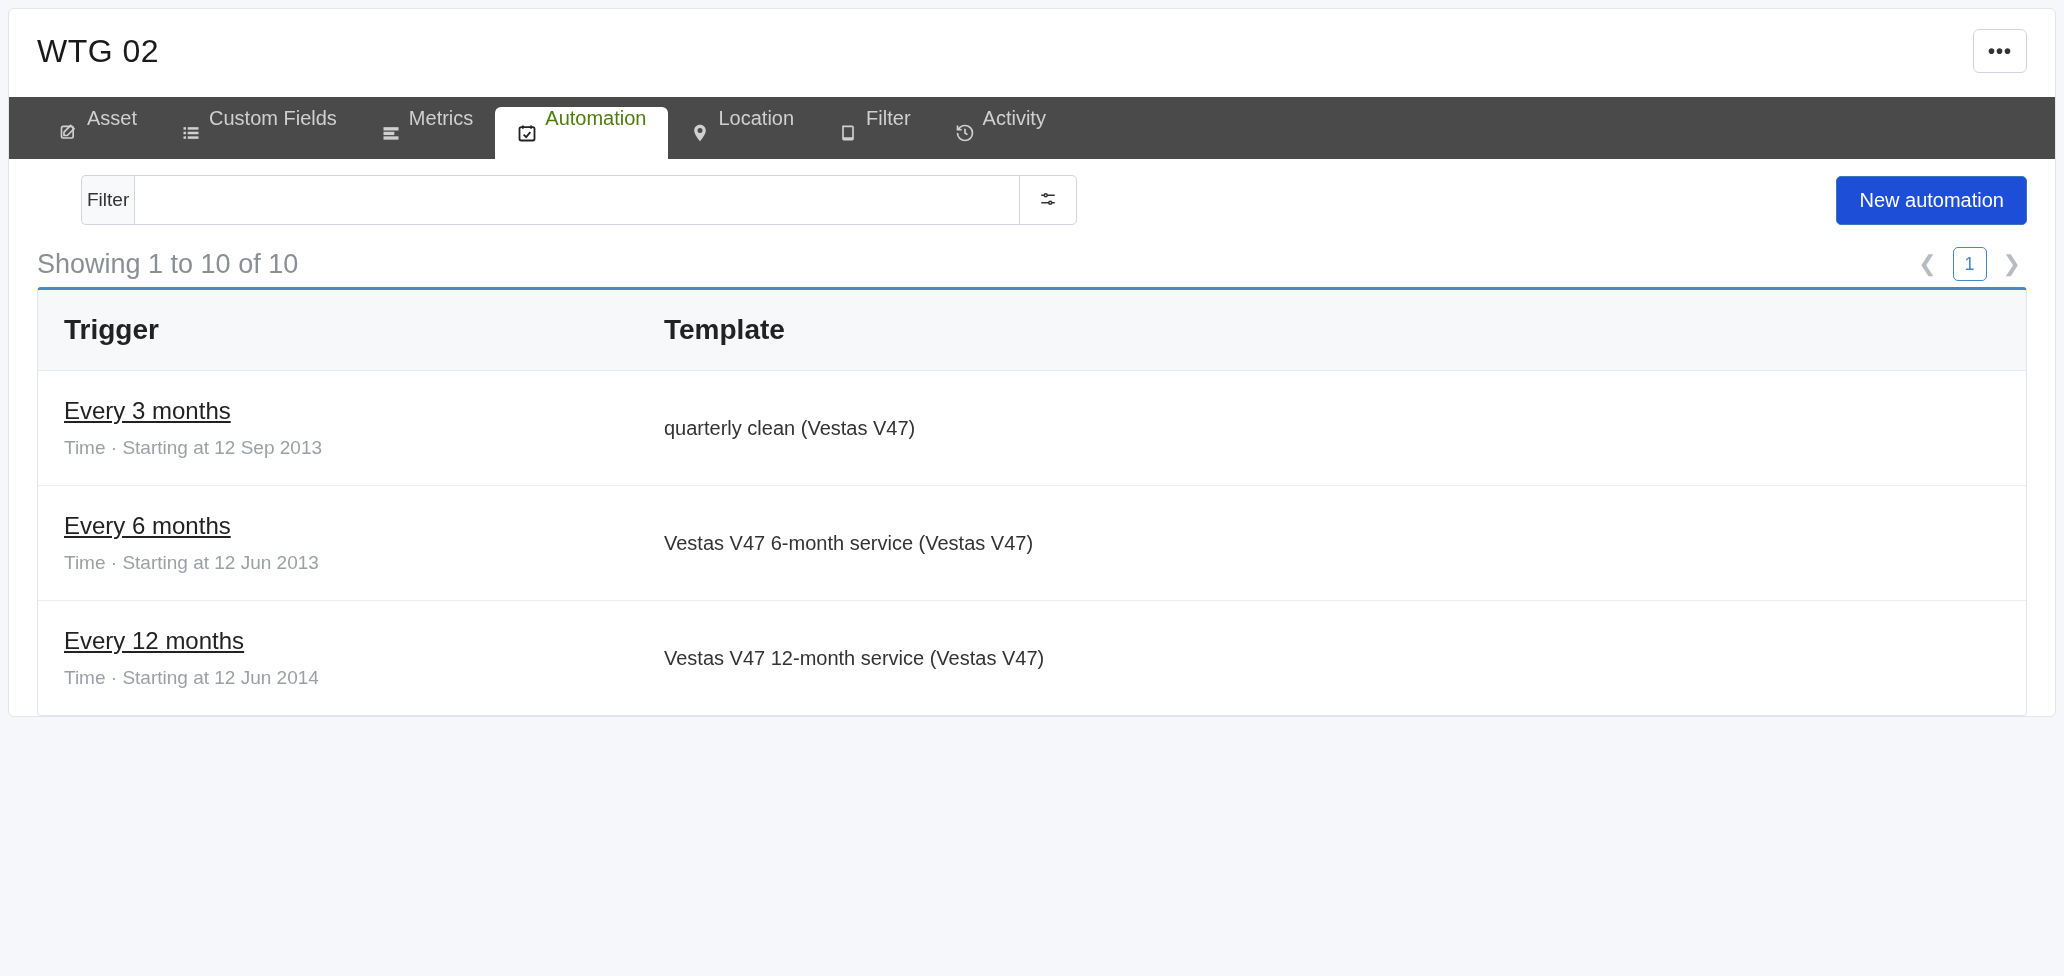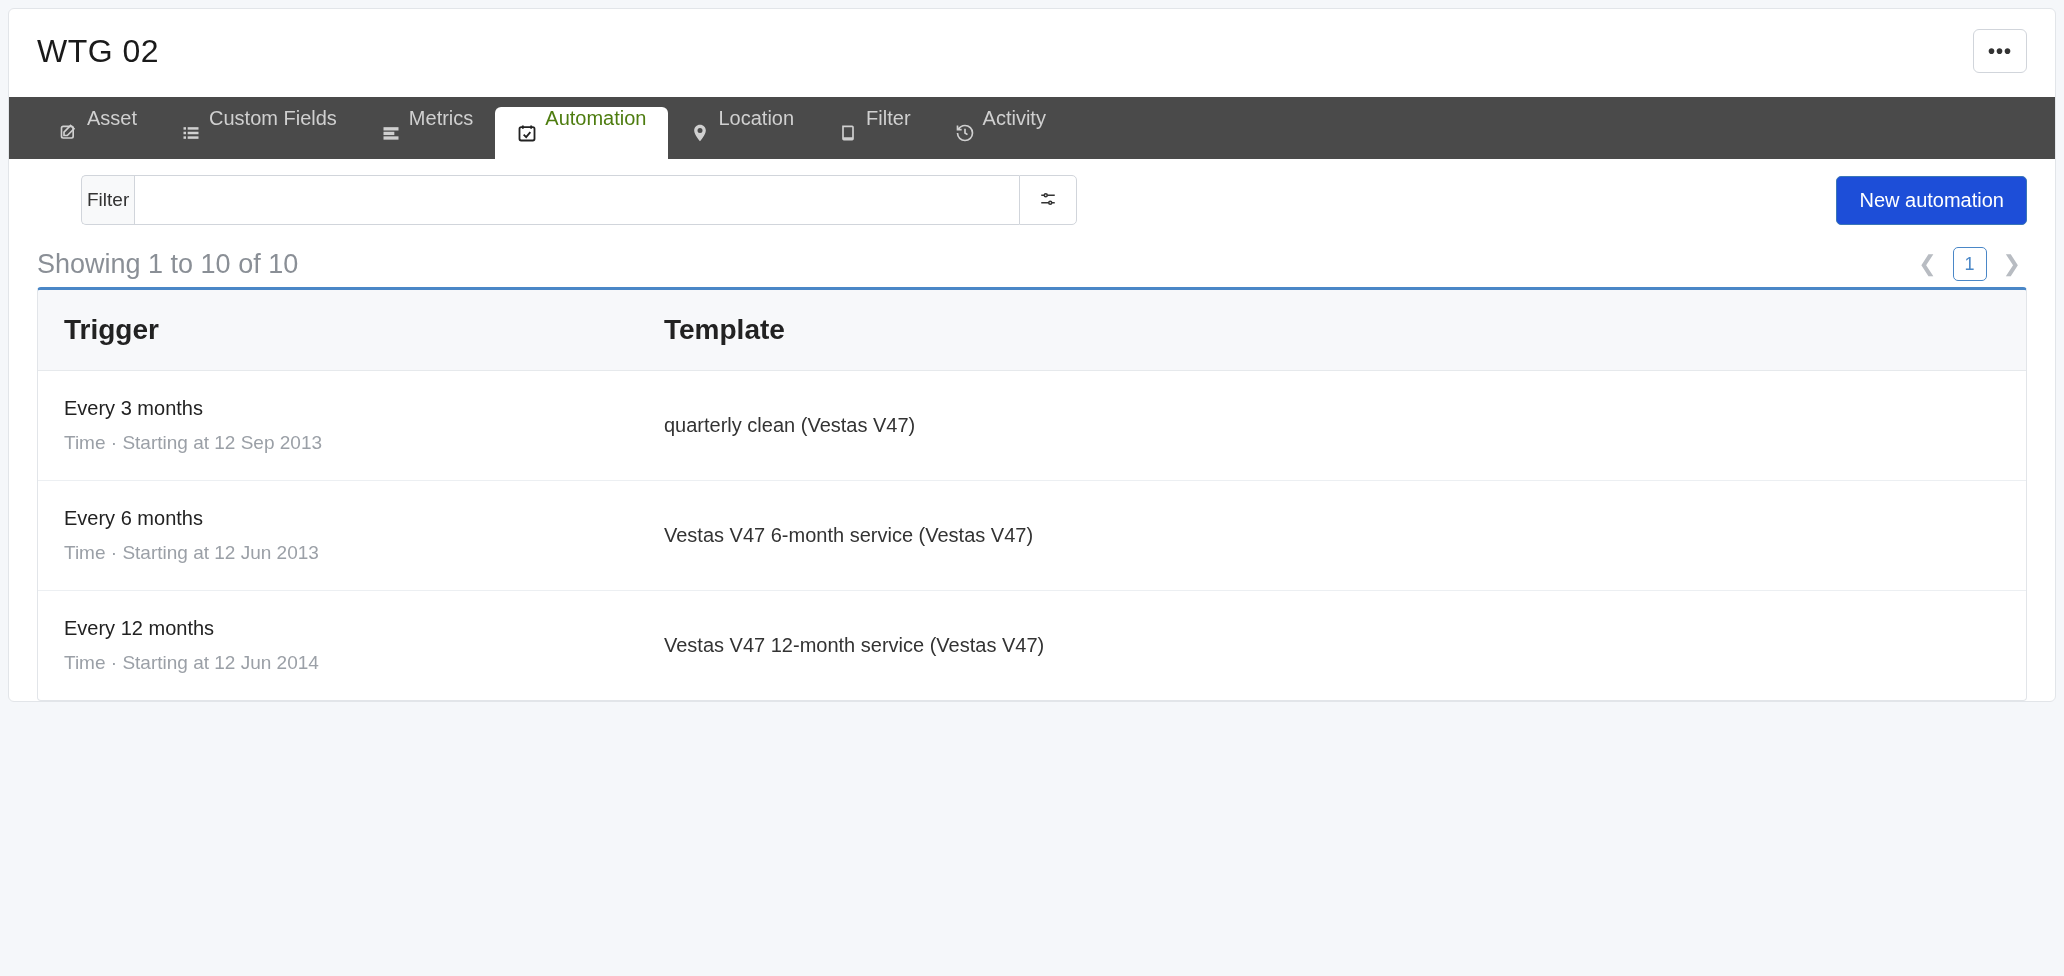--- a/index.html
+++ b/index.html
@@ -180,23 +180,24 @@
     border-bottom: 1px solid #eceff2;
     align-items: center;
   }
   .row:last-child { border-bottom: none; }
   .cell {
     padding: 26px 26px;
     font-size: 20px;
     color: #333;
   }
   .trigger-title {
-    font-size: 20px;
+    font-size: 24px;
     color: #222;
     margin-bottom: 12px;
+    text-decoration: underline;
   }
   .trigger-sub {
     font-size: 19px;
     color: #9ba0a7;
   }
 </style>
 </head>
 <body>
 
 <div class="card">

